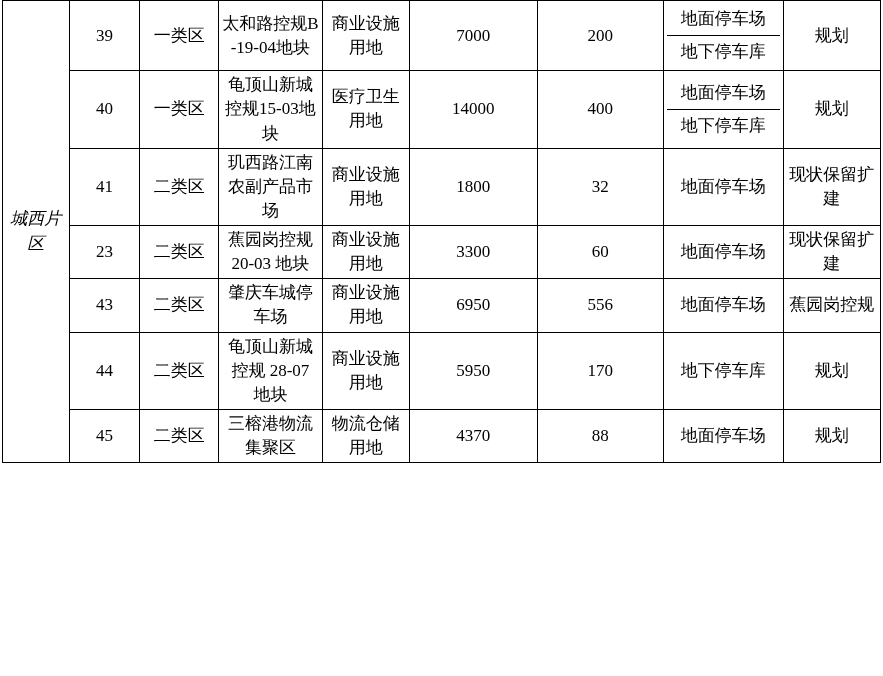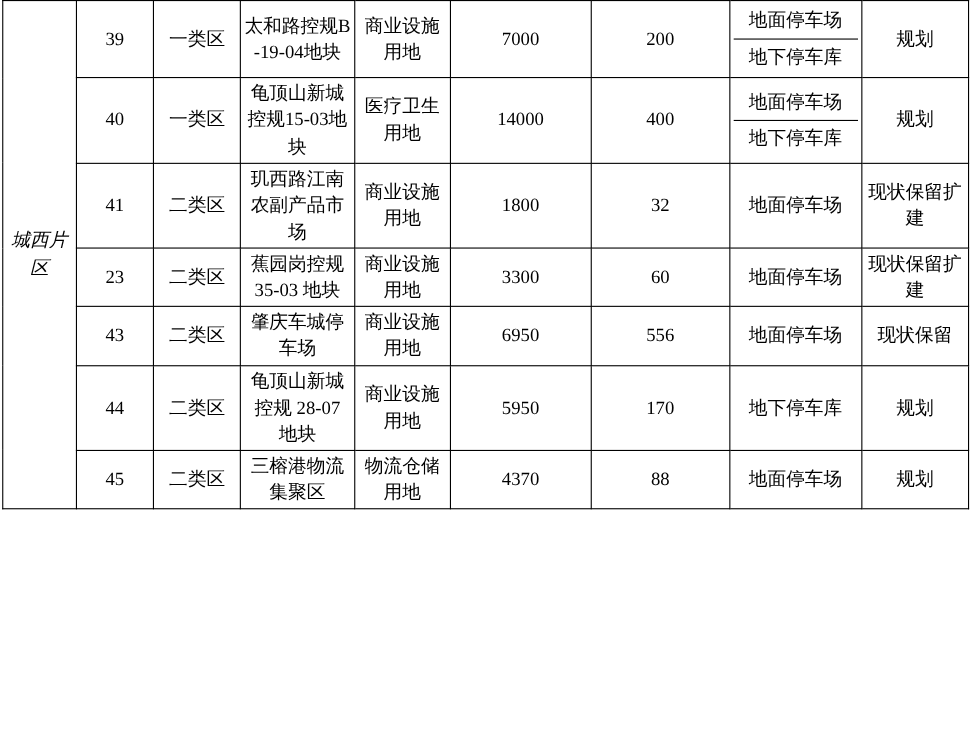--- a/index.html
+++ b/index.html
@@ -117,37 +117,37 @@
         <td class="landuse">商业设施用地</td>
         <td class="area num">1800</td>
         <td class="spaces num">32</td>
         <td class="ptype">地面停车场</td>
         <td class="status">现状保留扩建</td>
       </tr>
 
       <tr>
         <td class="no num">23</td>
         <td class="cls">二类区</td>
-        <td class="place">蕉园岗控规 35-03 地块</td>
+        <td class="place">蕉园岗控规 20-03 地块</td>
         <td class="landuse">商业设施用地</td>
         <td class="area num">3300</td>
         <td class="spaces num">60</td>
         <td class="ptype">地面停车场</td>
         <td class="status">现状保留扩建</td>
       </tr>
 
       <tr>
         <td class="no num">43</td>
         <td class="cls">二类区</td>
         <td class="place">肇庆车城停车场</td>
         <td class="landuse">商业设施用地</td>
         <td class="area num">6950</td>
         <td class="spaces num">556</td>
         <td class="ptype">地面停车场</td>
-        <td class="status">现状保留</td>
+        <td class="status">蕉园岗控规</td>
       </tr>
 
       <tr>
         <td class="no num">44</td>
         <td class="cls">二类区</td>
         <td class="place">龟顶山新城控规 28-07 地块</td>
         <td class="landuse">商业设施用地</td>
         <td class="area num">5950</td>
         <td class="spaces num">170</td>
         <td class="ptype">地下停车库</td>

